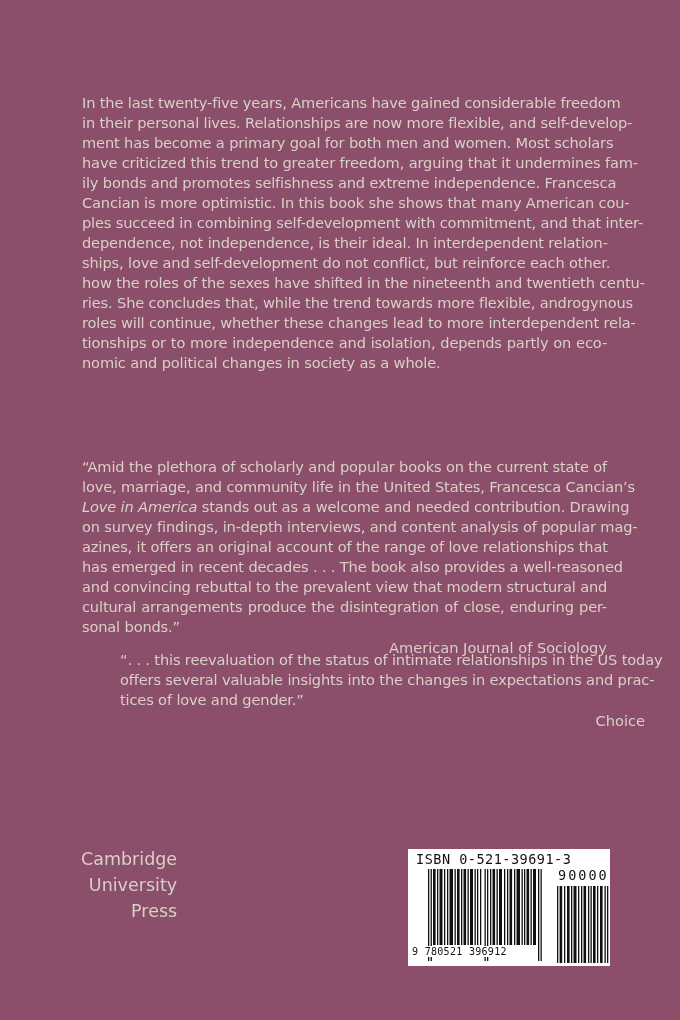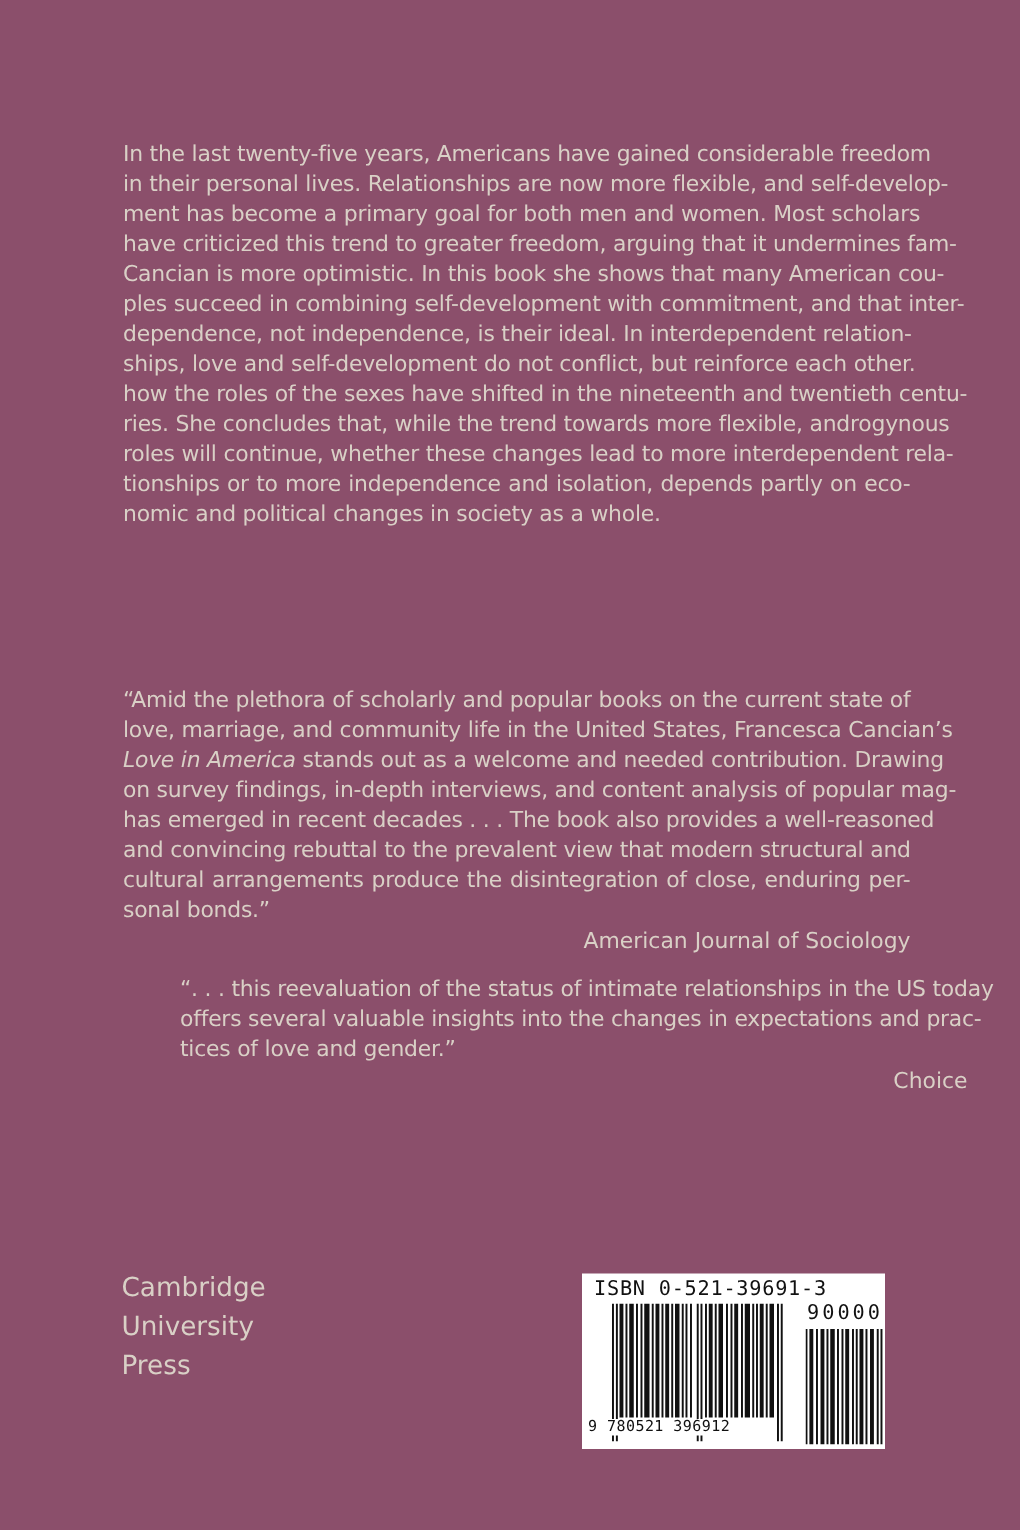--- a/index.html
+++ b/index.html
@@ -57,25 +57,25 @@
     #review2 { top: 650px; margin-left: 38px; }
 
     .publisher {
       position: absolute;
       left: 81px;
       top: 846px;
       font-size: 17.5px;
       line-height: 26px;
       color: #d9d0c6;
     }
-    .publisher div { height: 26px; }
+    .publisher div { height: 26px; text-align: right; }
 
     .barcode-box {
       position: absolute;
-      left: 388px;
+      left: 408px;
       top: 849px;
       width: 202px;
       height: 117px;
       background: #ffffff;
       color: #111;
     }
     .isbn-text {
       position: absolute;
       left: 8px;
       top: 2px;
@@ -123,36 +123,38 @@
 </head>
 <body>
 
 <div class="cover">
 
   <div class="block" id="blurb">
     <span class="line">In the last twenty-five years, Americans have gained considerable freedom</span>
     <span class="line">in their personal lives. Relationships are now more flexible, and self-develop-</span>
     <span class="line">ment has become a primary goal for both men and women. Most scholars</span>
     <span class="line">have criticized this trend to greater freedom, arguing that it undermines fam-</span>
+    <span class="line">ily bonds and promotes selfishness and extreme independence. Francesca</span>
     <span class="line">Cancian is more optimistic. In this book she shows that many American cou-</span>
     <span class="line">ples succeed in combining self-development with commitment, and that inter-</span>
     <span class="line">dependence, not independence, is their ideal. In interdependent relation-</span>
     <span class="line last">ships, love and self-development do not conflict, but reinforce each other.</span>
     <span class="line">how the roles of the sexes have shifted in the nineteenth and twentieth centu-</span>
     <span class="line">ries. She concludes that, while the trend towards more flexible, androgynous</span>
     <span class="line">roles will continue, whether these changes lead to more interdependent rela-</span>
     <span class="line">tionships or to more independence and isolation, depends partly on eco-</span>
     <span class="line last">nomic and political changes in society as a whole.</span>
   </div>
 
   <div class="block" id="review1">
     <span class="line">“Amid the plethora of scholarly and popular books on the current state of</span>
     <span class="line">love, marriage, and community life in the United States, Francesca Cancian’s</span>
     <span class="line"><span class="it">Love in America</span><span> stands out as a welcome and needed contribution. Drawing</span></span>
     <span class="line">on survey findings, in-depth interviews, and content analysis of popular mag-</span>
+    <span class="line">azines, it offers an original account of the range of love relationships that</span>
     <span class="line">has emerged in recent decades . . . The book also provides a well-reasoned</span>
     <span class="line">and convincing rebuttal to the prevalent view that modern structural and</span>
     <span class="line">cultural arrangements produce the disintegration of close, enduring per-</span>
     <span class="line last">sonal bonds.”</span>
     <div class="attrib">American Journal of Sociology</div>
   </div>
 
   <div class="block" id="review2">
     <span class="line">“. . . this reevaluation of the status of intimate relationships in the US today</span>
     <span class="line">offers several valuable insights into the changes in expectations and prac-</span>

